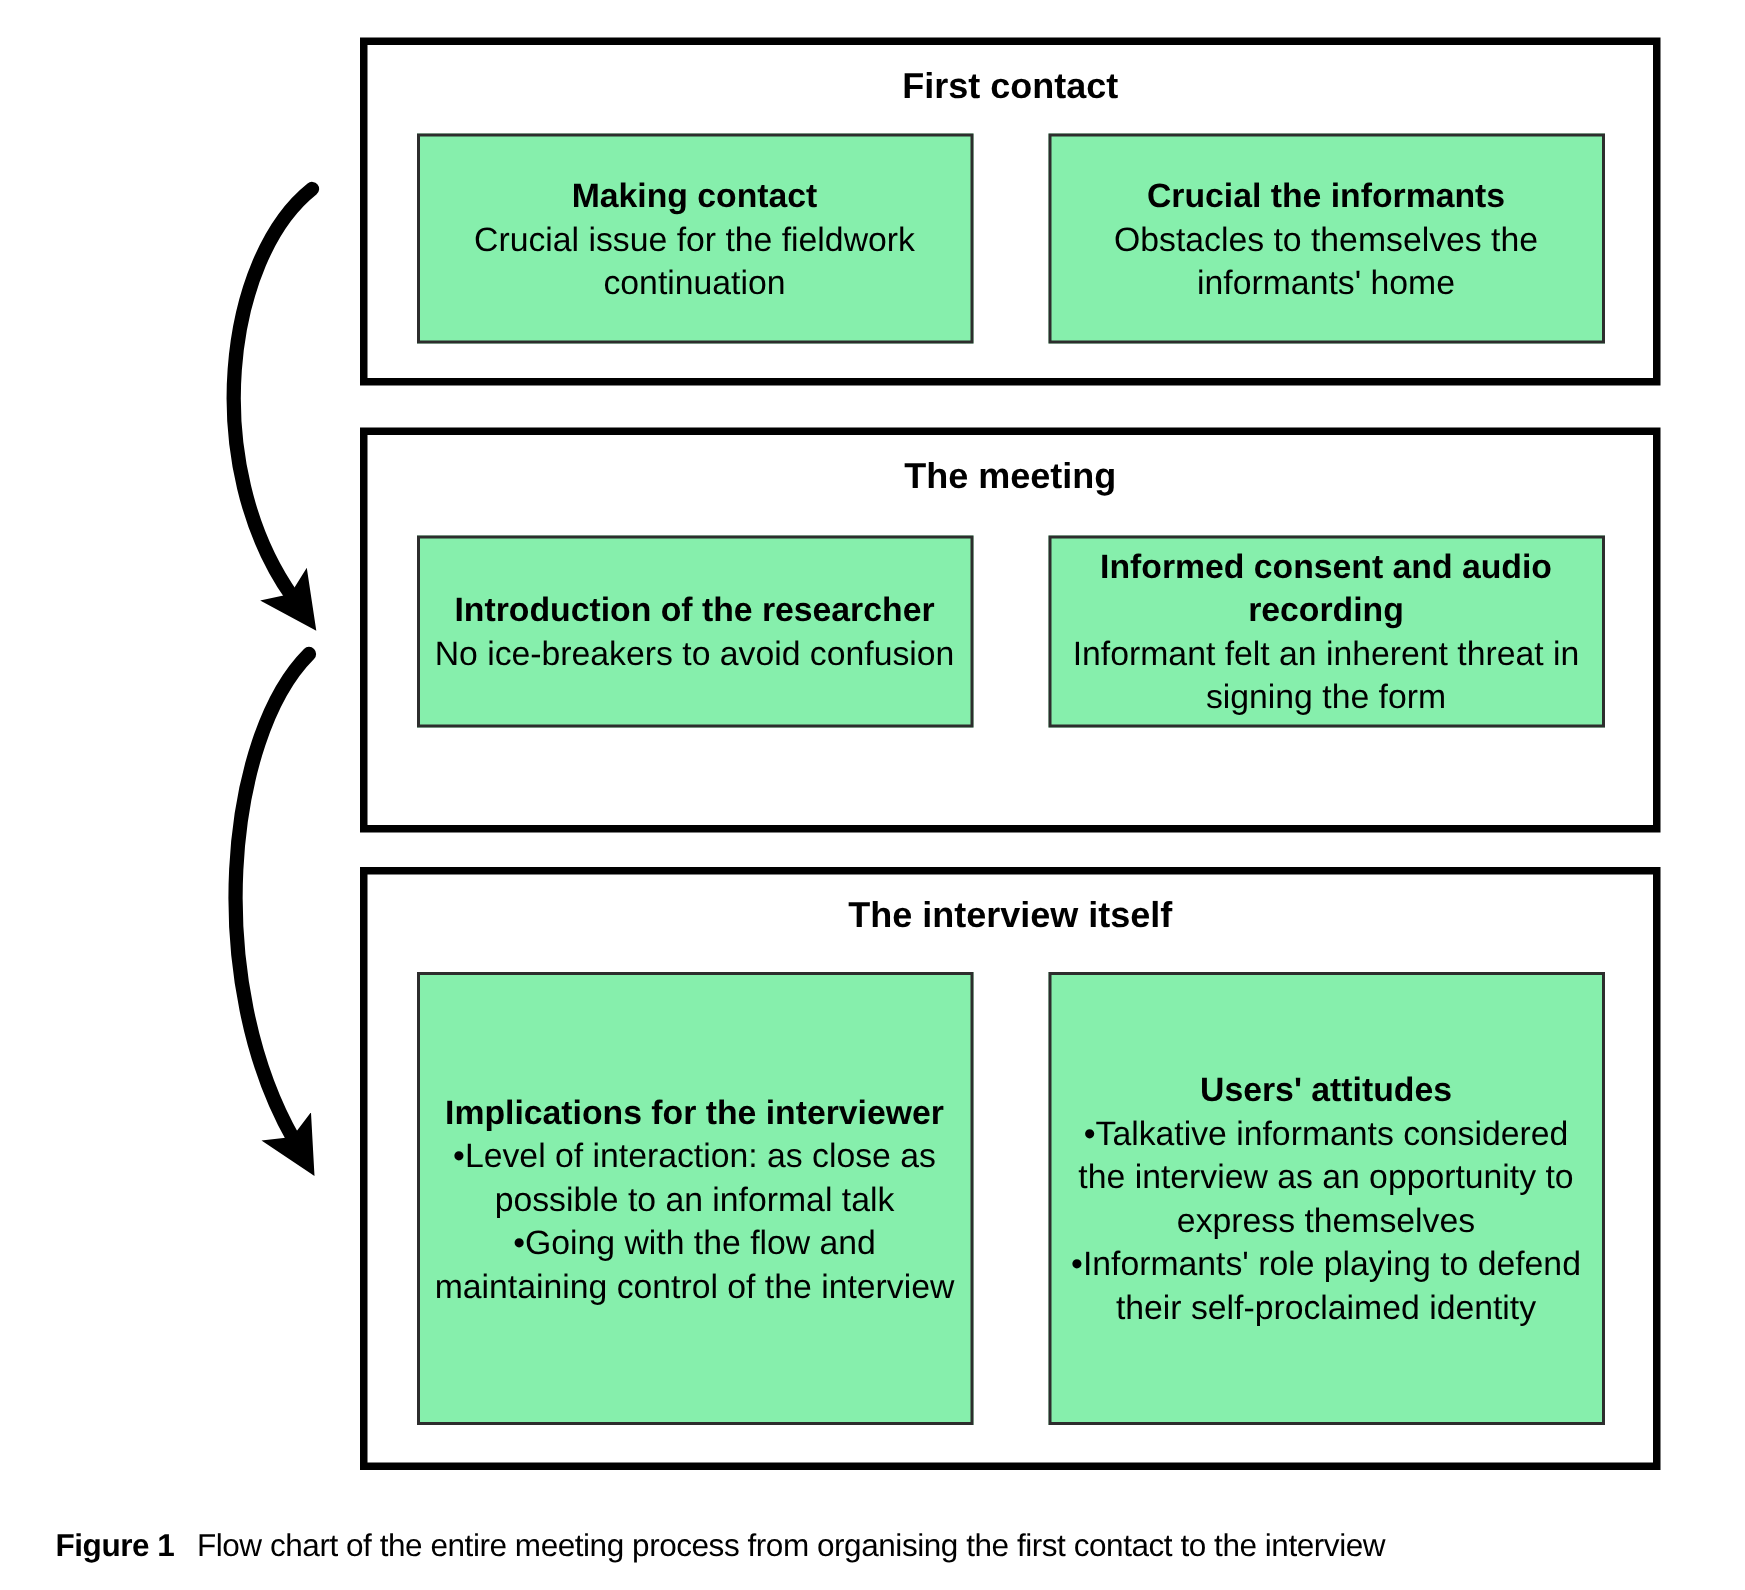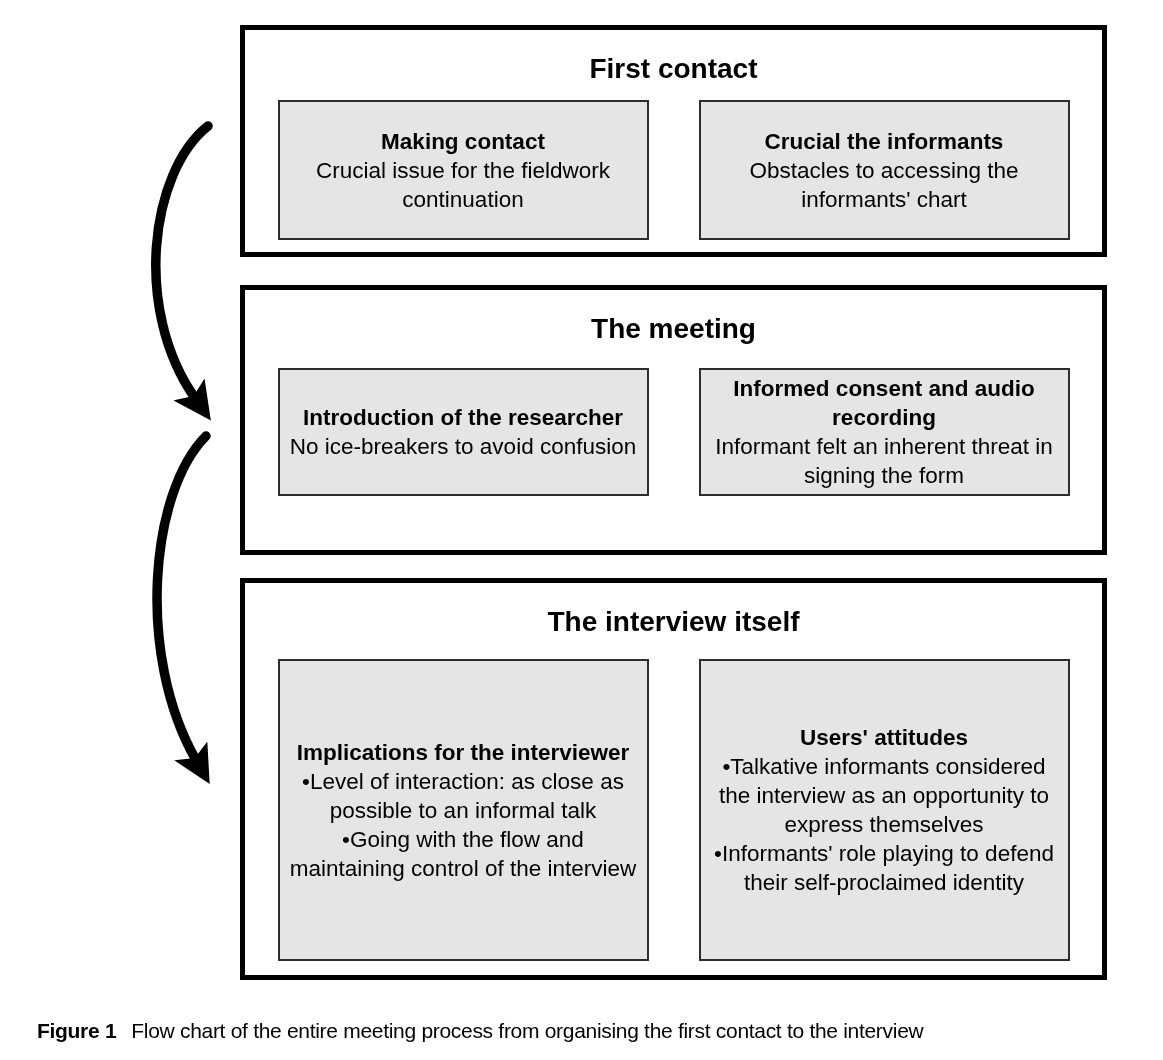--- a/index.html
+++ b/index.html
@@ -30,41 +30,41 @@
     background: #ffffff;
     display: flex;
     flex-direction: column;
     align-items: center;
   }
   #section-first-contact   { top: 25px;  height: 232px; }
   #section-the-meeting     { top: 285px; height: 270px; }
   #section-interview-itself{ top: 578px; height: 402px; }
 
   .section-title {
-    font-size: 28px;
+    font-size: 24px;
     line-height: 34px;
     font-weight: bold;
-    margin-top: 22px;
+    margin-top: 11px;
     text-align: center;
   }
 
   .box-row {
     display: flex;
     gap: 50px;
     justify-content: center;
   }
   #section-first-contact    .box-row { margin-top: 14px; }
   #section-the-meeting      .box-row { margin-top: 22px; }
   #section-interview-itself .box-row { margin-top: 20px; }
 
   .box {
     width: 371px;
     box-sizing: border-box;
     border: 2px solid #2d2d2d;
-    background: #e5e5e5;
+    background: #86efac;
     display: flex;
     flex-direction: column;
     justify-content: center;
     align-items: center;
     text-align: center;
     padding: 6px 8px;
     font-size: 22.5px;
     line-height: 29px;
   }
   #section-first-contact    .box { height: 140px; }
@@ -105,21 +105,21 @@
 
   <div class="section" id="section-first-contact">
     <div class="section-title">First contact</div>
     <div class="box-row">
       <div class="box">
         <div class="box-title">Making contact</div>
         <div class="box-body">Crucial issue for the fieldwork continuation</div>
       </div>
       <div class="box">
         <div class="box-title">Crucial the informants</div>
-        <div class="box-body">Obstacles to accessing the informants' chart</div>
+        <div class="box-body">Obstacles to themselves the informants' home</div>
       </div>
     </div>
   </div>
 
   <div class="section" id="section-the-meeting">
     <div class="section-title">The meeting</div>
     <div class="box-row">
       <div class="box">
         <div class="box-title">Introduction of the researcher</div>
         <div class="box-body">No ice-breakers to avoid confusion</div>

